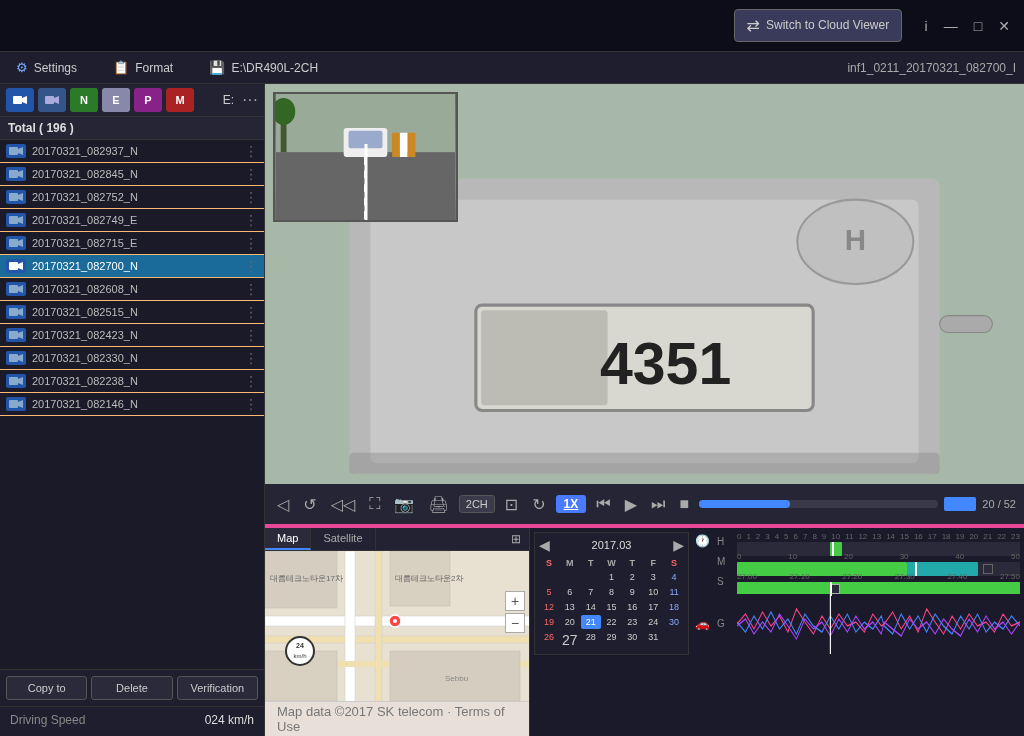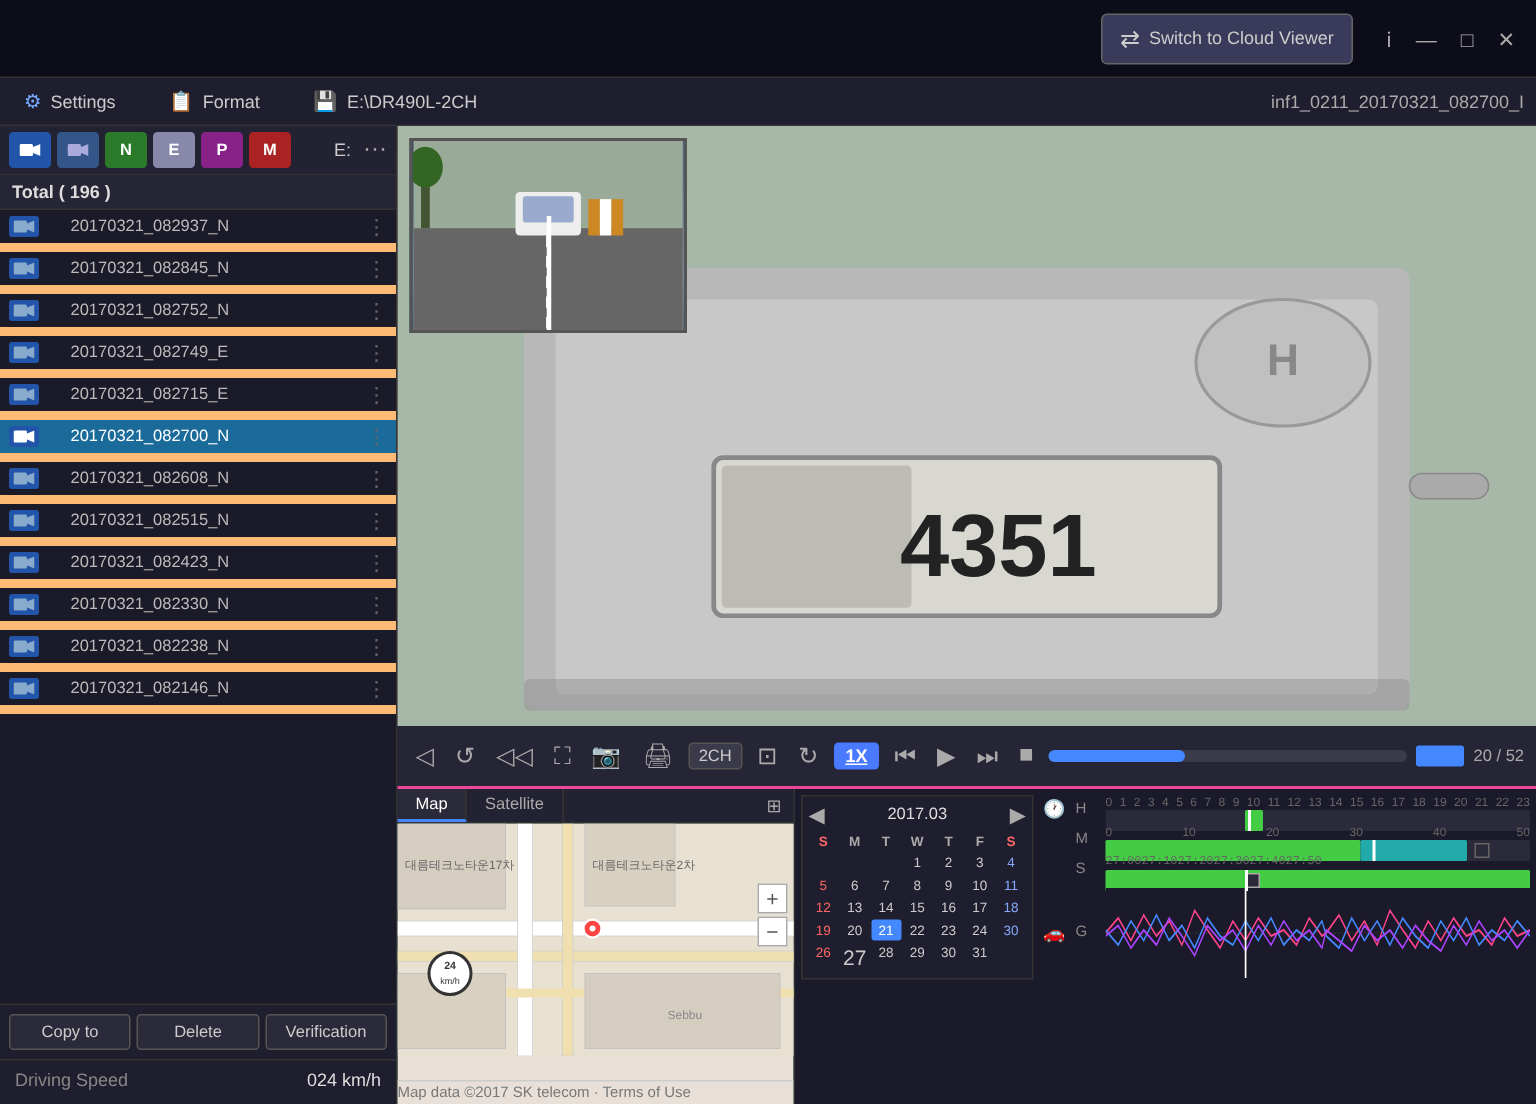--- a/index.html
+++ b/index.html
@@ -100,22 +100,22 @@
       font-weight: bold; color: #ddd;
     }
     #file-list {
       flex: 1; overflow-y: auto; background: #1a1a28;
     }
     #file-list::-webkit-scrollbar { width: 8px; }
     #file-list::-webkit-scrollbar-track { background: #1a1a28; }
     #file-list::-webkit-scrollbar-thumb { background: #444; }
     .file-item {
       display: flex; align-items: center; padding: 3px 6px;
-      cursor: pointer; border-bottom: 6px solid #fdba74;
-      color: #bbb; font-size: 11px; gap: 15px;
+      cursor: pointer; border-bottom: 1px solid #fdba74;
+      color: #bbb; font-size: 11px;
     }
     .file-item.selected { background: #1a6a9a; color: #fff; }
     .file-item .cam-icon {
       width: 20px; height: 14px; background: #2255aa; border-radius: 2px;
       margin-right: 6px; flex-shrink: 0; display: flex; align-items: center; justify-content: center;
       font-size: 8px; color: #fff;
     }
     .file-item .file-name { flex: 1; }
     .file-item .dots { color: #666; font-size: 14px; }
     #action-bar {
@@ -192,21 +192,21 @@
     .progress-bar {
       flex: 1; height: 8px; background: #3a3a4a; border-radius: 4px;
       position: relative; cursor: pointer;
     }
     .progress-fill { height: 100%; background: #4488ff; border-radius: 4px; width: 38%; }
     .frame-counter { color: #aaa; font-size: 11px; white-space: nowrap; }
 
     
     #timeline-area {
       flex: 1; background: #1a1a2a; display: flex;
-      border-top: 2px solid #ec4899;
+      border-top: 4px solid #ec4899;
     }
     #map-panel {
       width: 265px; flex-shrink: 0;
       background: #2a3a4a;
       border-right: 1px solid #333;
       display: flex; flex-direction: column;
     }
     #map-tabs {
       display: flex; background: #222232; border-bottom: 1px solid #333;
     }
@@ -218,21 +218,21 @@
     .map-ctrl { margin-left: auto; padding: 4px 8px; cursor: pointer; color: #aaa; }
     #map-view {
       flex: 1; background: #3a5a3a; position: relative; overflow: hidden;
     }
     
     .map-roads {
       position: absolute; inset: 0;
       background: #e8e0d8;
     }
     #map-footer {
-      padding: 2px 0; font-size: 10px; color: #777;
+      padding: 2px 12px; font-size: 13px; color: #777;
       background: #e8e0d8; border-top: 1px solid #ccc;
     }
     #map-zoom {
       position: absolute; right: 4px; top: 40%;
       display: flex; flex-direction: column; gap: 2px;
     }
     .zoom-btn {
       background: #fff; border: 1px solid #aaa;
       width: 20px; height: 20px; cursor: pointer;
       display: flex; align-items: center; justify-content: center;
@@ -690,21 +690,21 @@
                   <div style="position:absolute;left:63%;top:0;bottom:0;width:2px;background:#fff;z-index:5;"></div>
                   <div style="position:absolute;left:87%;top:2px;width:10px;height:10px;background:#2a2a3a;border:1px solid #666;"></div>
                 </div>
               </div>
             </div>
 
             <div class="tl-row" style="margin-bottom:2px;">
               <span class="tl-icon"></span>
               <span class="tl-label">S</span>
               <div class="tl-bar-area">
-                <div style="display:flex;color:#666;font-size:8px;margin-bottom:1px;font-family:Liberation Mono, monospace;" id="sec-scale">
+                <div style="display:flex;justify-content:space-between;color:#666;font-size:8px;margin-bottom:1px;" id="sec-scale">
                     <span>27:00</span>
                     <span>27:10</span>
                     <span>27:20</span>
                     <span>27:30</span>
                     <span>27:40</span>
                     <span>27:50</span>
                   </div>
                 <div style="height:14px;background:#2a2a3a;position:relative;border-radius:1px;">
                   <div style="position:absolute;left:0;width:100%;height:100%;background:#44cc44;border-radius:1px;"></div>
                   <div style="position:absolute;left:33%;top:2px;width:10px;height:10px;background:#2a2a3a;border:1px solid #aaa;"></div>

